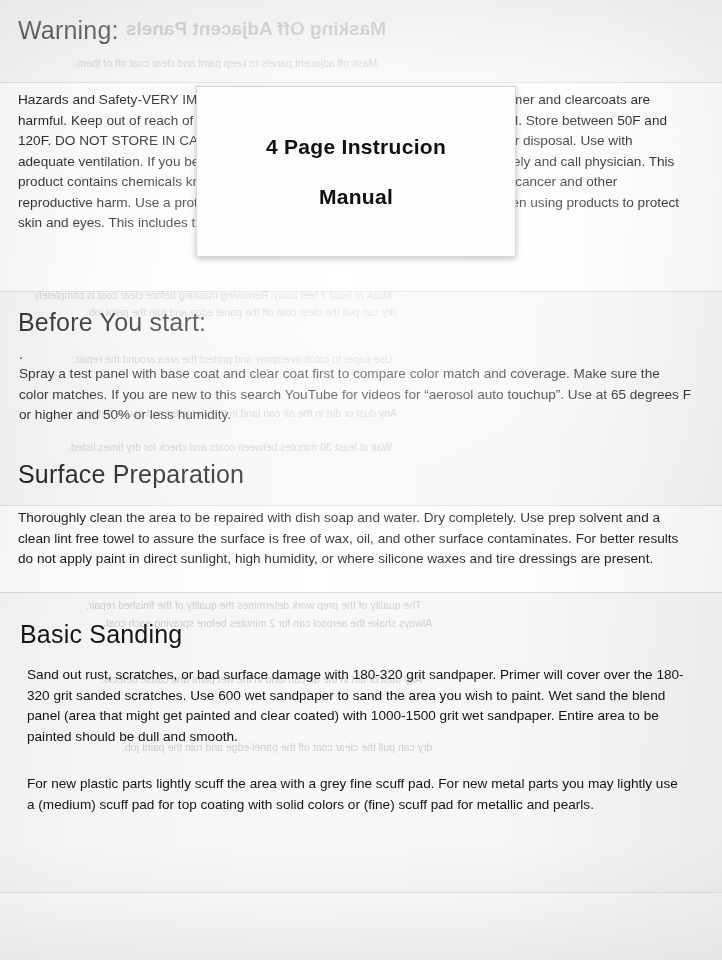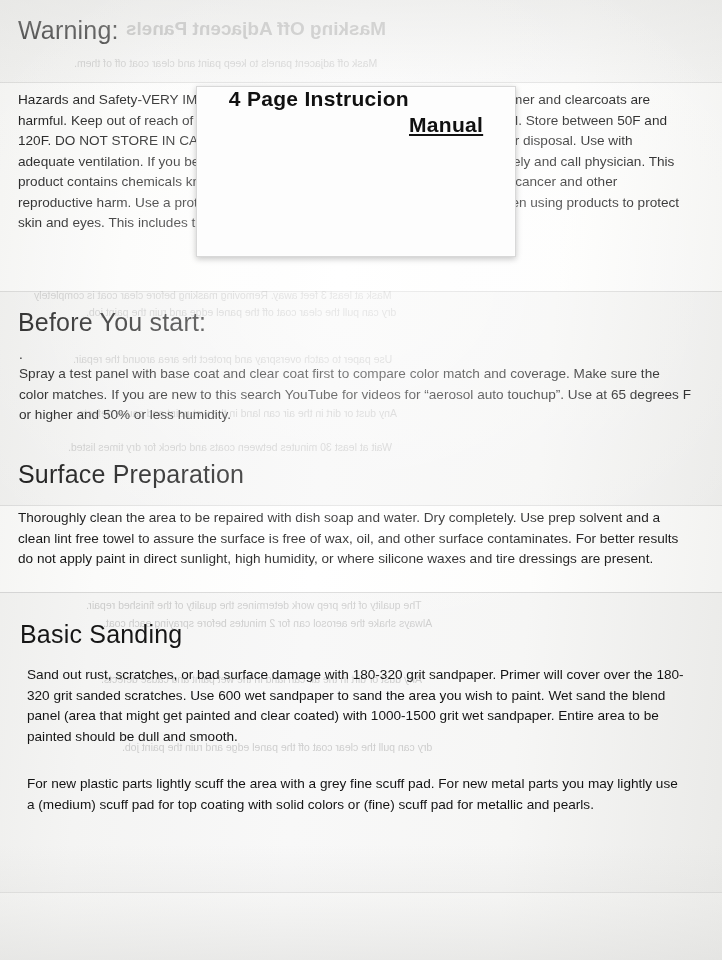--- a/index.html
+++ b/index.html
@@ -93,32 +93,33 @@
   .overlay-card {
     position: absolute;
     left: 196px;
     top: 86px;
     width: 318px;
     height: 169px;
     background: #fdfdfd;
     border: 1px solid #d8d8d8;
     box-shadow: 0 2px 6px rgba(0,0,0,0.22), 0 0 0 1px rgba(255,255,255,0.6) inset;
     display: flex;
-    flex-direction: row;
+    flex-direction: column;
+    align-items: center;
     justify-content: center;
     text-align: center;
     z-index: 5;
   }
   .overlay-card .l1, .overlay-card .l2 {
     font-size: 21px;
     font-weight: bold;
     color: #111;
     letter-spacing: .3px;
   }
-  .overlay-card .l2 { margin-top: 26px; text-decoration: underline; }
+  .overlay-card .l2 { margin-top: 26px; }
 </style>
 </head>
 <body>
 
 <div class="page">
 
   <div class="band" style="top:0;height:82px;"></div>
   <div class="seam" style="top:82px;"></div>
   <div class="seam" style="top:291px;"></div>
   <div class="band" style="top:291px;height:214px;background:rgba(0,0,0,0.030);"></div>

